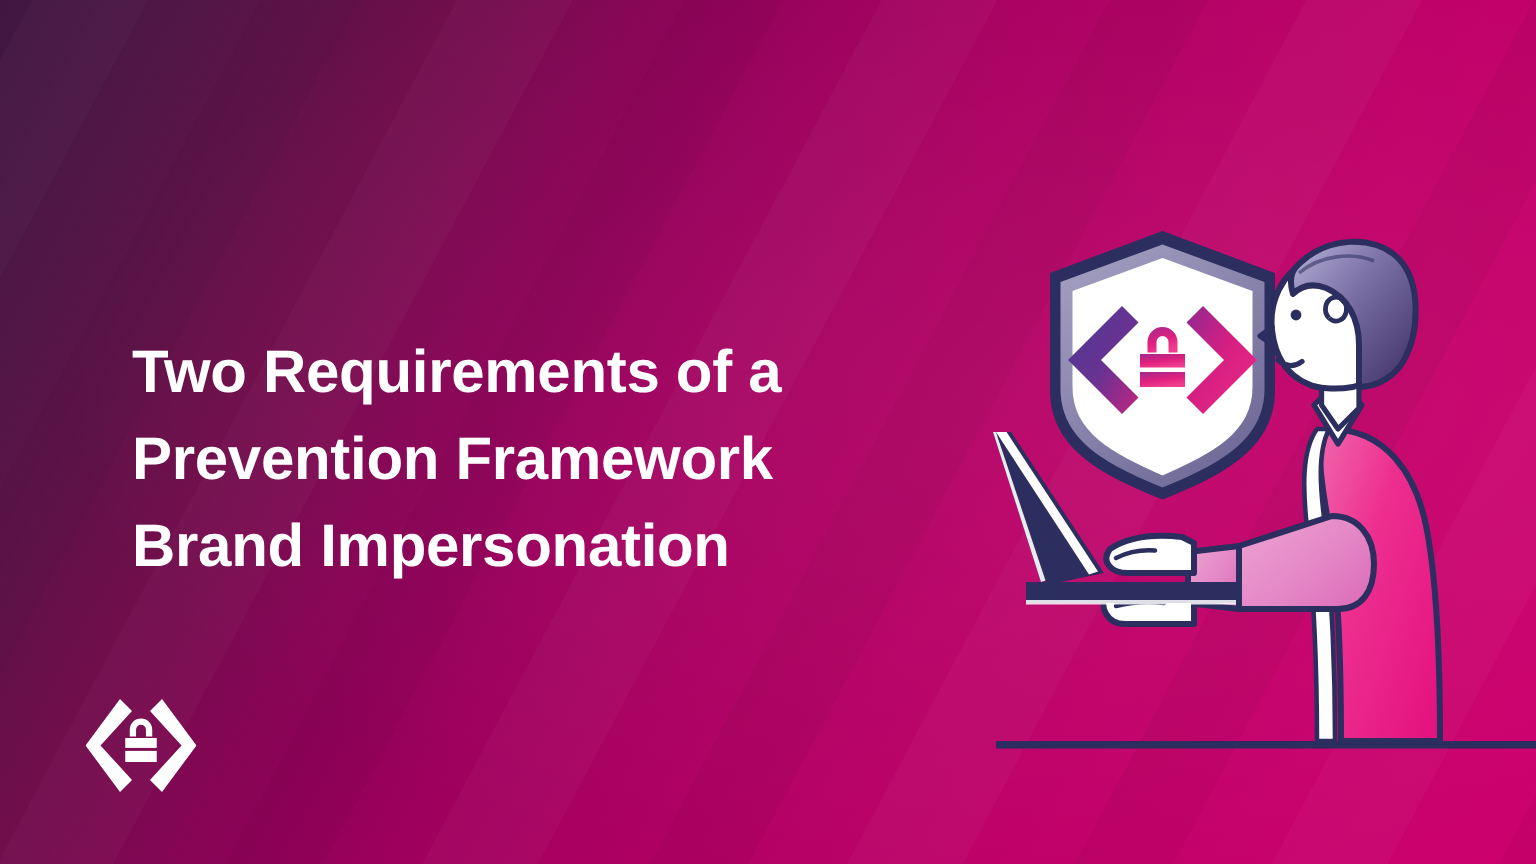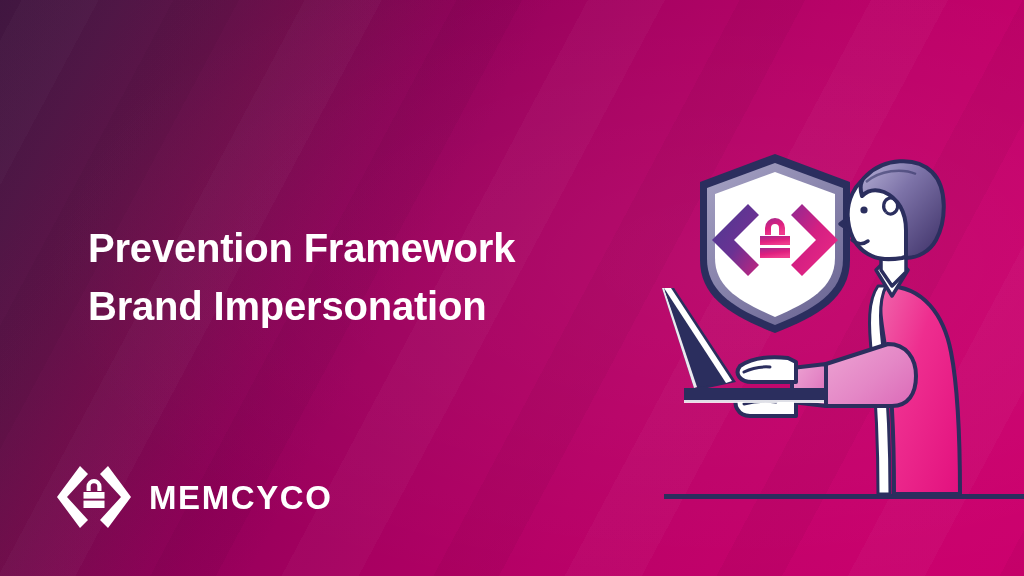--- a/index.html
+++ b/index.html
@@ -79,39 +79,39 @@
 <body>
 
 <div id="banner">
 
   <div class="bg-base"></div>
   <div class="bg-stripes"></div>
   <div class="bg-wedge"></div>
   <div class="bg-vig"></div>
 
   <h1 id="headline">
+    <span class="hl">Two Requirements of a</span>
     <span class="hl">Prevention Framework</span>
     <span class="hl">Brand Impersonation</span>
   </h1>
 
   <div id="logo">
     <span class="mark">
       <svg viewBox="0 0 74 66" xmlns="http://www.w3.org/2000/svg" aria-hidden="true">
 
         <polygon fill="#ffffff" points="23,2 31,10 10,33 31,56 23,64 0,33"></polygon>
 
         <polygon fill="#ffffff" points="51,2 74,33 51,64 43,56 64,33 43,10"></polygon>
 
         <path d="M29.5,27 v-4.5 a7.5,7.5 0 0 1 15,0 V27 h-4.2 v-4.5 a3.3,3.3 0 0 0 -6.6,0 V27 z" fill="#ffffff"></path>
 
         <rect x="26.5" y="28" width="21" height="6.6" fill="#ffffff"></rect>
         <rect x="26.5" y="36.6" width="21" height="7.4" fill="#ffffff"></rect>
       </svg>
     </span>
-    <span class="wordmark">MEMCYCO</span>
   </div>
 
   <div id="illustration">
     <svg viewBox="0 0 384 456" xmlns="http://www.w3.org/2000/svg" aria-hidden="true">
       <defs>
         <linearGradient id="gBracketL" x1="0" y1="0" x2="1" y2="1">
           <stop offset="0%" stop-color="#4a3a92"></stop>
           <stop offset="55%" stop-color="#6a3293"></stop>
           <stop offset="100%" stop-color="#c4247f"></stop>
         </linearGradient>

